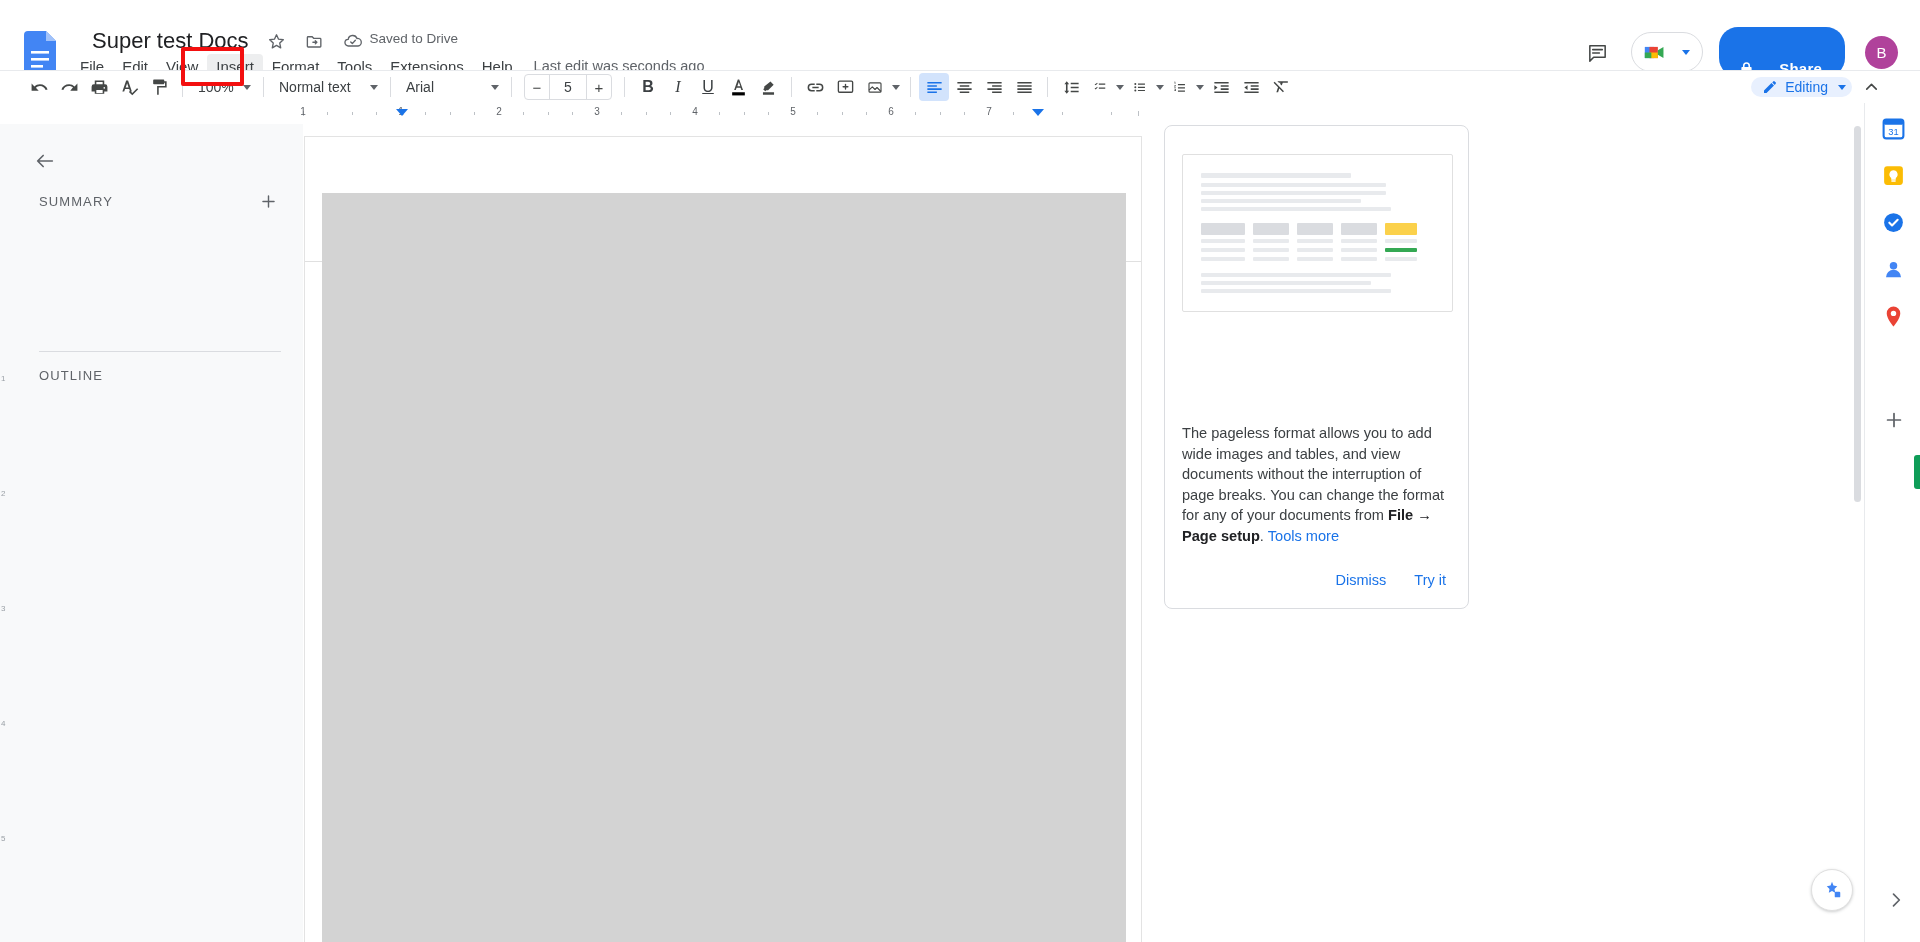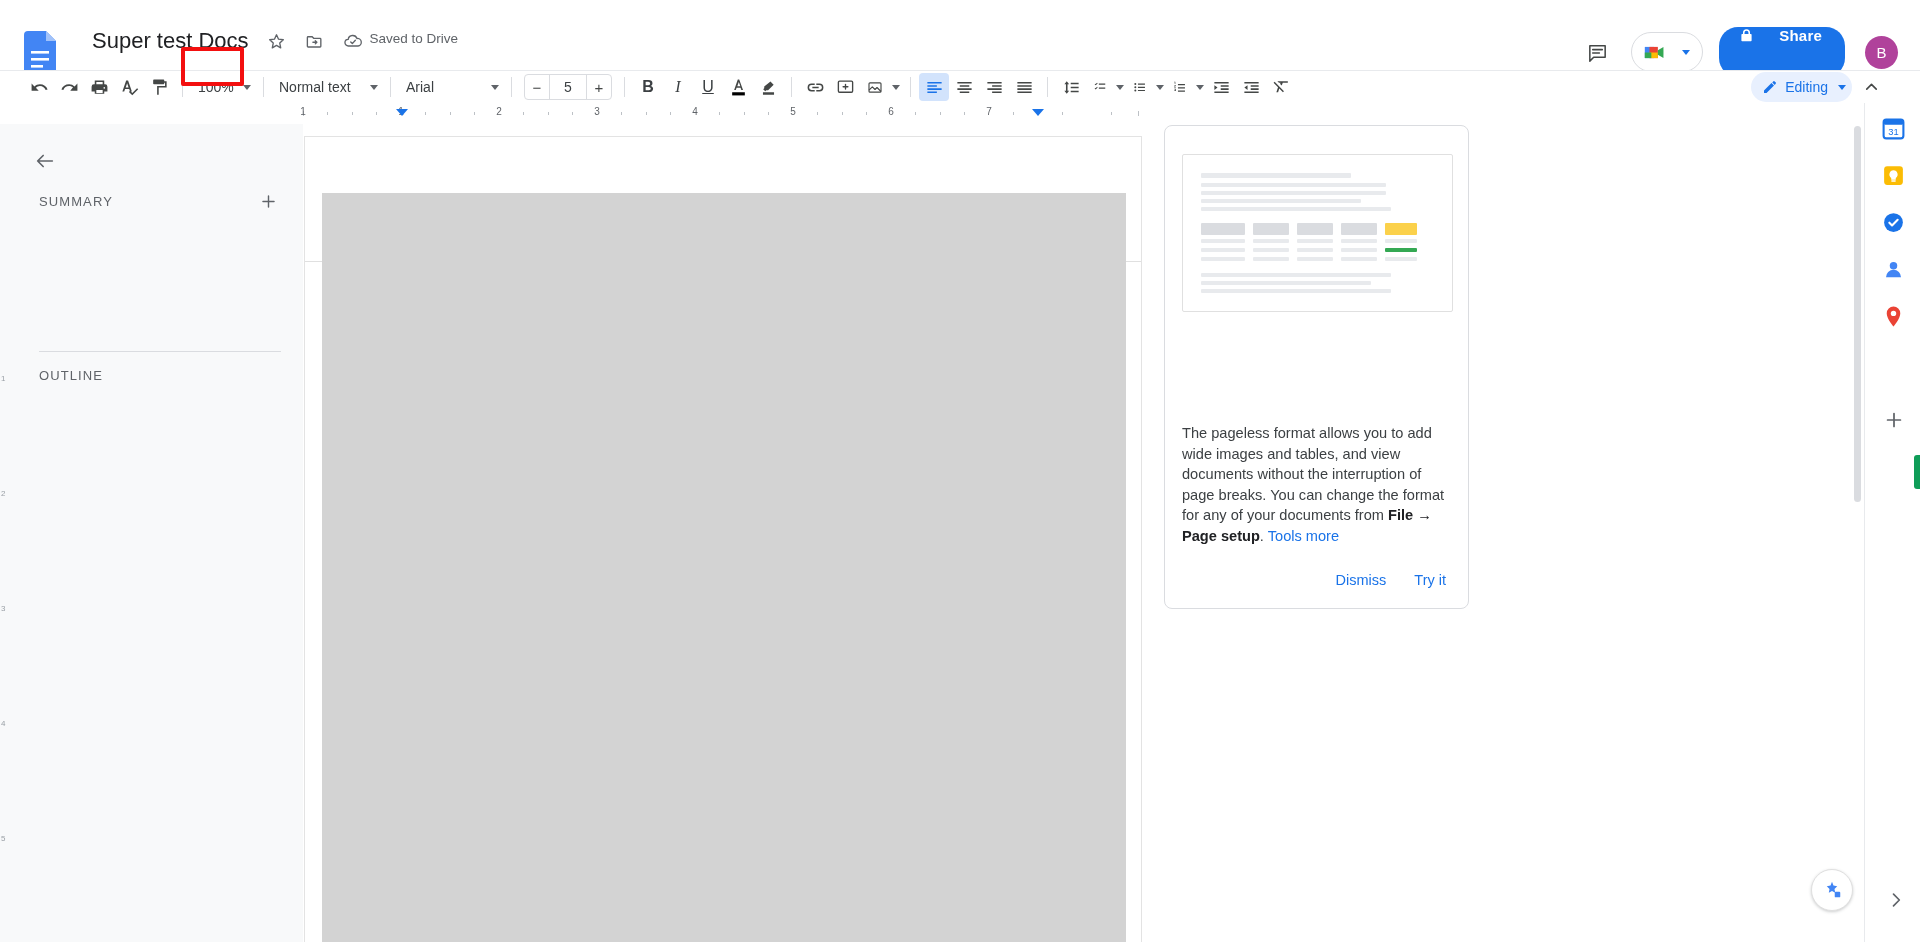--- a/index.html
+++ b/index.html
@@ -63,21 +63,21 @@
   .comment-btn {
     width: 40px; height: 40px; display: flex; align-items: center; justify-content: center;
     border-radius: 50%; cursor: pointer;
   }
   .meet-pill {
     display: flex; align-items: center; justify-content: center; gap: 3px;
     height: 40px; padding: 0 12px 0 10px; margin-left: 14px;
     border: 1px solid #dadce0; border-radius: 22px; cursor: pointer; background: #fff;
   }
   .share-btn {
-    display: flex; align-items: flex-start; gap: 24px;
+    display: flex; align-items: flex-end; gap: 24px;
     height: 50px; padding: 0 23px 0 19px; margin-left: 16px;
     background: #1a73e8; border-radius: 19px; cursor: pointer;
   }
   .share-label { color: #fff; font-size: 15px; font-weight: bold; letter-spacing: .2px; }
   .avatar {
     width: 33px; height: 33px; border-radius: 50%; margin-left: 20px;
     background: #b0429b; color: #fff; font-size: 15px;
     display: flex; align-items: center; justify-content: center; cursor: pointer;
   }
 
@@ -109,21 +109,21 @@
   .fs-btn {
     width: 24px; height: 24px; display: flex; align-items: center; justify-content: center;
     font-size: 15px; color: #444746; cursor: pointer;
   }
   .fs-val {
     width: 38px; text-align: center; font-size: 14px; color: #3c4043;
     border-left: 1px solid #dadce0; border-right: 1px solid #dadce0; line-height: 24px; cursor: text;
   }
   .tb-txt { font-size: 16px; color: #3c4043; }
   .mode-pill {
-    display: flex; align-items: center; gap: 7px; height: 30px;
+    display: flex; align-items: center; gap: 7px; height: 20px;
     padding: 0 6px 0 11px; border-radius: 16px; background: #e8f0fe; cursor: pointer;
     margin-left: auto; margin-right: 4px; flex: none; text-align: center;
   }
   .mode-label { font-size: 14px; color: #1a73e8; white-space: nowrap; }
   .collapse-btn {
     width: 30px; height: 28px; display: flex; align-items: center; justify-content: center;
     border-radius: 4px; cursor: pointer; margin-right: 34px; flex: none;
   }
 
   
@@ -289,20 +289,31 @@
       </div>
       <div class="saved-row">
         <svg width="20" height="20" viewBox="0 0 24 24" fill="none" stroke="#5f6368" stroke-width="1.6">
           <path d="M6.5 18a4 4 0 0 1-.3-8 5.5 5.5 0 0 1 10.6-1A3.8 3.8 0 0 1 18 18z"></path>
           <path d="M9.3 13.2l1.9 1.9 3.6-4" stroke-linecap="round" stroke-linejoin="round"></path>
         </svg>
         <span class="saved-text">Saved to Drive</span>
       </div>
     </div>
 
+    <div class="menubar">
+      <div class="menu-item">File</div>
+      <div class="menu-item">Edit</div>
+      <div class="menu-item">View</div>
+      <div class="menu-item active">Insert</div>
+      <div class="menu-item">Format</div>
+      <div class="menu-item">Tools</div>
+      <div class="menu-item">Extensions</div>
+      <div class="menu-item">Help</div>
+      <div class="last-edit">Last edit was seconds ago</div>
+    </div>
 
     <div class="redbox" style="left:181px; top:31px; width:63px; height:39px;"></div>
 
     <div class="hdr-right">
       <div class="comment-btn">
         <svg width="23" height="23" viewBox="0 0 24 24" fill="none" stroke="#444746" stroke-width="1.6">
           <path d="M4 5h16v12H8l-4 4z" stroke-linejoin="round"></path>
           <path d="M7 9h10M7 12.5h7" stroke-linecap="round"></path>
         </svg>
       </div>

